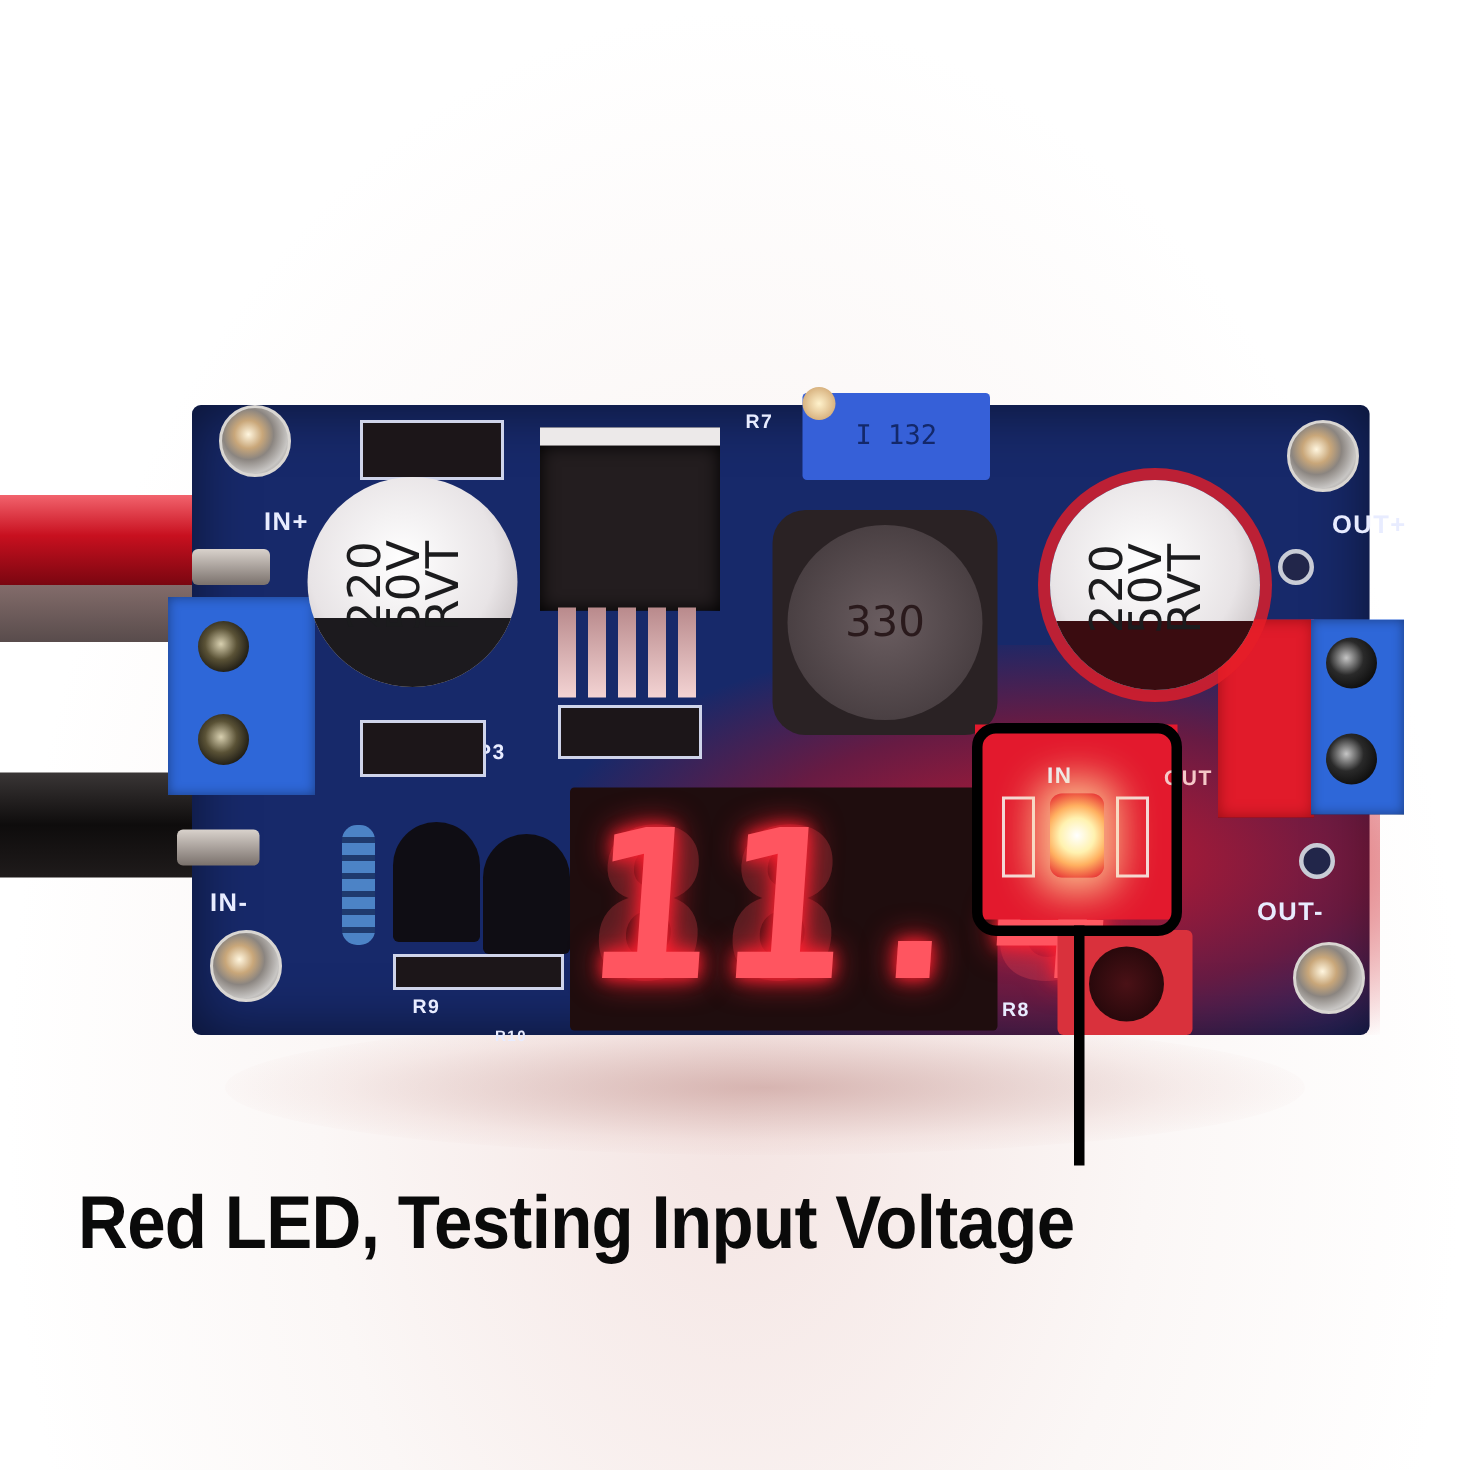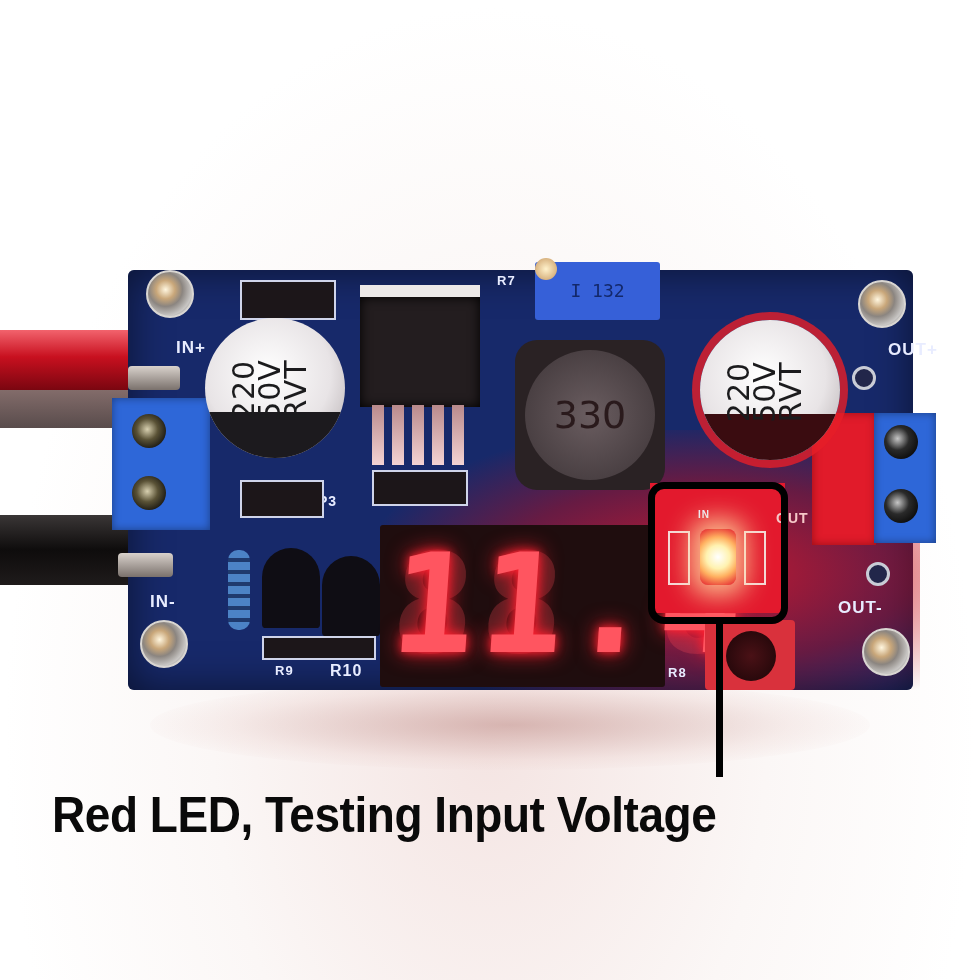--- a/index.html
+++ b/index.html
@@ -44,21 +44,21 @@
     transform:rotate(-90deg);transform-origin:70px 44px;letter-spacing:1px;}
   .cap-rim-red{box-shadow:0 0 0 8px rgba(230,30,40,.8);}
   
   .ic{left:360px;top:285px;width:120px;height:110px;background:#231d1f;
     border-top:12px solid #ece9e9;box-shadow:inset 0 0 12px #000;}
   .ic-leg{width:12px;height:60px;background:linear-gradient(#b98a8c,#f3d3d3);}
   
   .inductor{left:515px;top:340px;width:150px;height:150px;border-radius:22px;background:#2a2224;}
   .ind-core{left:525px;top:350px;width:130px;height:130px;border-radius:50%;
     background:radial-gradient(circle at 50% 50%, #6a5d60 0%, #4a4043 70%, #2f2729 100%);
-    font-family:"DejaVu Sans",sans-serif;font-size:38px;color:#2a1a1c;text-align:center;line-height:130px;}
+    font-family:"DejaVu Sans",sans-serif;font-size:28px;color:#2a1a1c;text-align:center;line-height:130px;}
   
   .trim{left:535px;top:262px;width:125px;height:58px;background:#3660d8;border-radius:3px;
     font-family:"DejaVu Sans Mono",monospace;font-size:18px;color:#13286a;text-align:center;line-height:58px;}
   .trim-screw{left:535px;top:258px;width:22px;height:22px;border-radius:50%;
     background:radial-gradient(circle,#fff2cc,#c89860);}
   
   .display{left:380px;top:525px;width:285px;height:162px;background:#1f0d0e;border-radius:3px;}
   .digits{left:392px;top:530px;height:150px;width:270px;
     font-family:"DejaVu Sans Mono",monospace;font-size:138px;line-height:150px;color:#ff5560;
     letter-spacing:6px;text-shadow:0 0 10px #ff2030, 0 0 22px #ff2030;font-weight:bold;
@@ -98,27 +98,27 @@
 
 <div class="abs mount" style="left:146px;top:270px;"></div>
 <div class="abs mount" style="left:140px;top:620px;"></div>
 <div class="abs mount" style="left:858px;top:280px;"></div>
 <div class="abs mount" style="left:862px;top:628px;"></div>
 
 <div class="abs pin" style="left:128px;top:366px;width:52px;"></div>
 <div class="abs pin" style="left:118px;top:553px;width:55px;"></div>
 
 <div class="abs silk" style="left:176px;top:338px;">IN+</div>
-<div class="abs silk" style="left:150px;top:592px;">IN-</div>
+<div class="abs silk" style="left:140px;top:592px;">IN-</div>
 <div class="abs silk" style="left:840px;top:340px;margin-left:48px;">OUT+</div>
 <div class="abs silk" style="left:838px;top:598px;">OUT-</div>
 <div class="abs silk" style="left:497px;top:273px;font-size:13px;">R7</div>
 <div class="abs silk" style="left:318px;top:493px;font-size:14px;">P3</div>
 <div class="abs silk" style="left:275px;top:663px;font-size:13px;">R9</div>
-<div class="abs silk" style="left:330px;top:662px;font-size:16px;">R10</div>
+<div class="abs silk" style="left:330px;top:686px;font-size:10px;">R10</div>
 <div class="abs silk" style="left:668px;top:665px;font-size:13px;">R8</div>
 <div class="abs hole" style="left:852px;top:366px;"></div>
 <div class="abs hole" style="left:866px;top:562px;"></div>
 
 <div class="abs term-blue" style="left:112px;top:398px;width:98px;height:132px;">
   <div class="abs screw" style="left:20px;top:16px;"></div>
   <div class="abs screw" style="left:20px;top:78px;"></div>
 </div>
 
 <div class="abs term-red" style="left:812px;top:413px;width:64px;height:132px;"></div>
@@ -165,21 +165,21 @@
 
 <div class="abs resistor"></div>
 <div class="abs transistor" style="left:262px;top:548px;"></div>
 <div class="abs transistor" style="left:322px;top:556px;"></div>
 
 <div class="abs display"></div>
 <div class="abs digits ghost">88.8</div>
 <div class="abs digits">11.4</div>
 
 <div class="abs led-zone">
-  <div class="abs silk" style="left:48px;top:26px;font-size:10px;">IN</div>
+  <div class="abs silk" style="left:48px;top:26px;font-size:15px;">IN</div>
   <div class="abs pad" style="left:18px;top:48px;"></div>
   <div class="abs pad" style="left:94px;top:48px;"></div>
   <div class="abs led" style="left:50px;top:46px;"></div>
 </div>
 <div class="abs silk" style="left:776px;top:510px;font-size:14px;color:#f5c8c8;">OUT</div>
 
 <div class="abs button"></div>
 <div class="abs btn-cap"></div>
 
 <div class="abs callout"></div>

